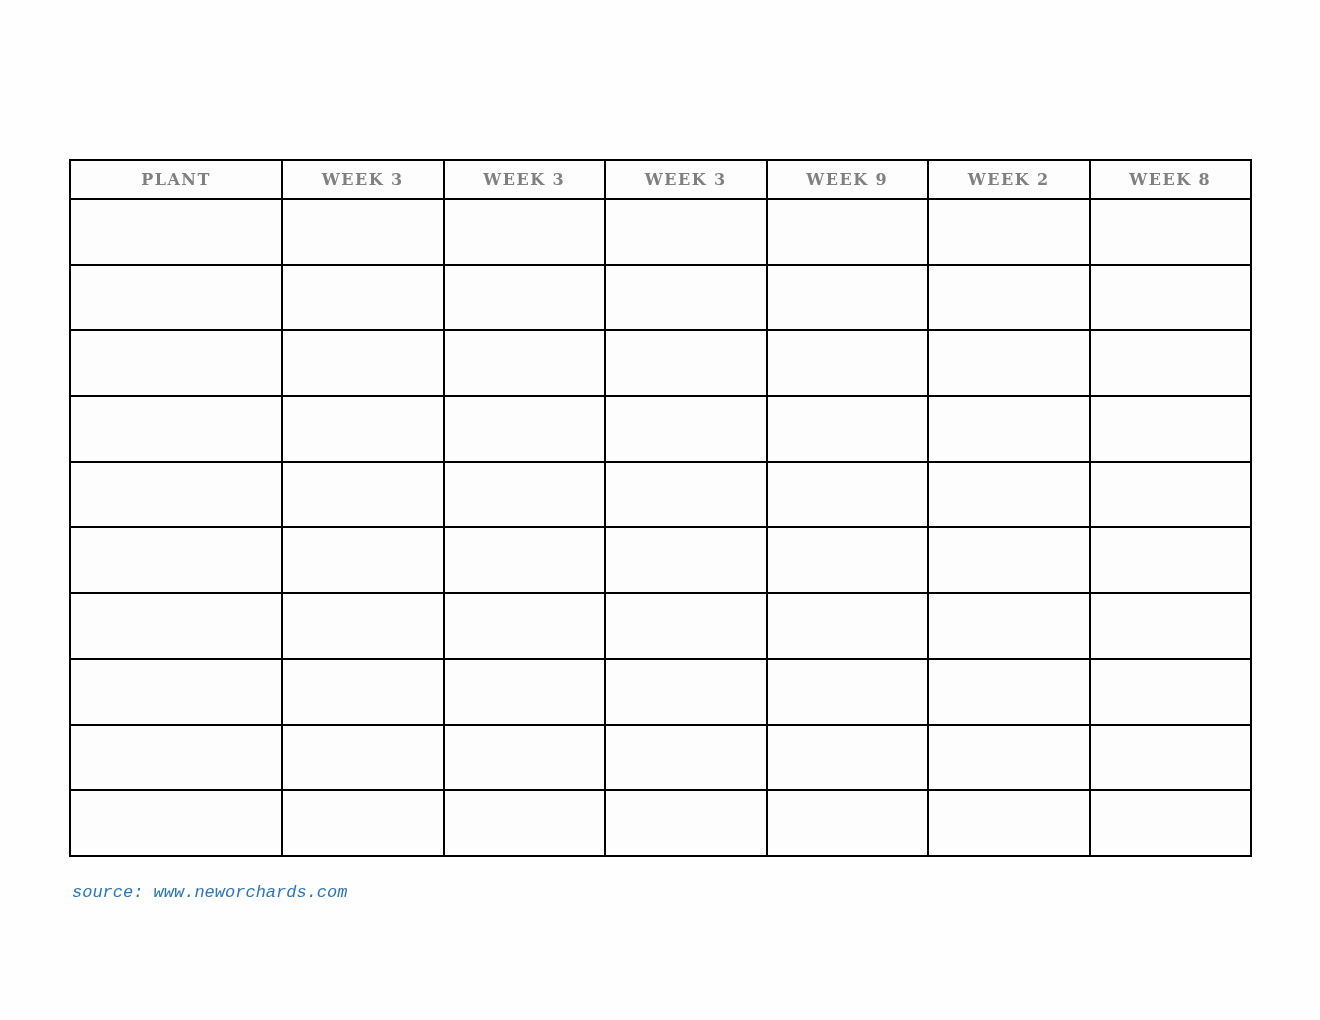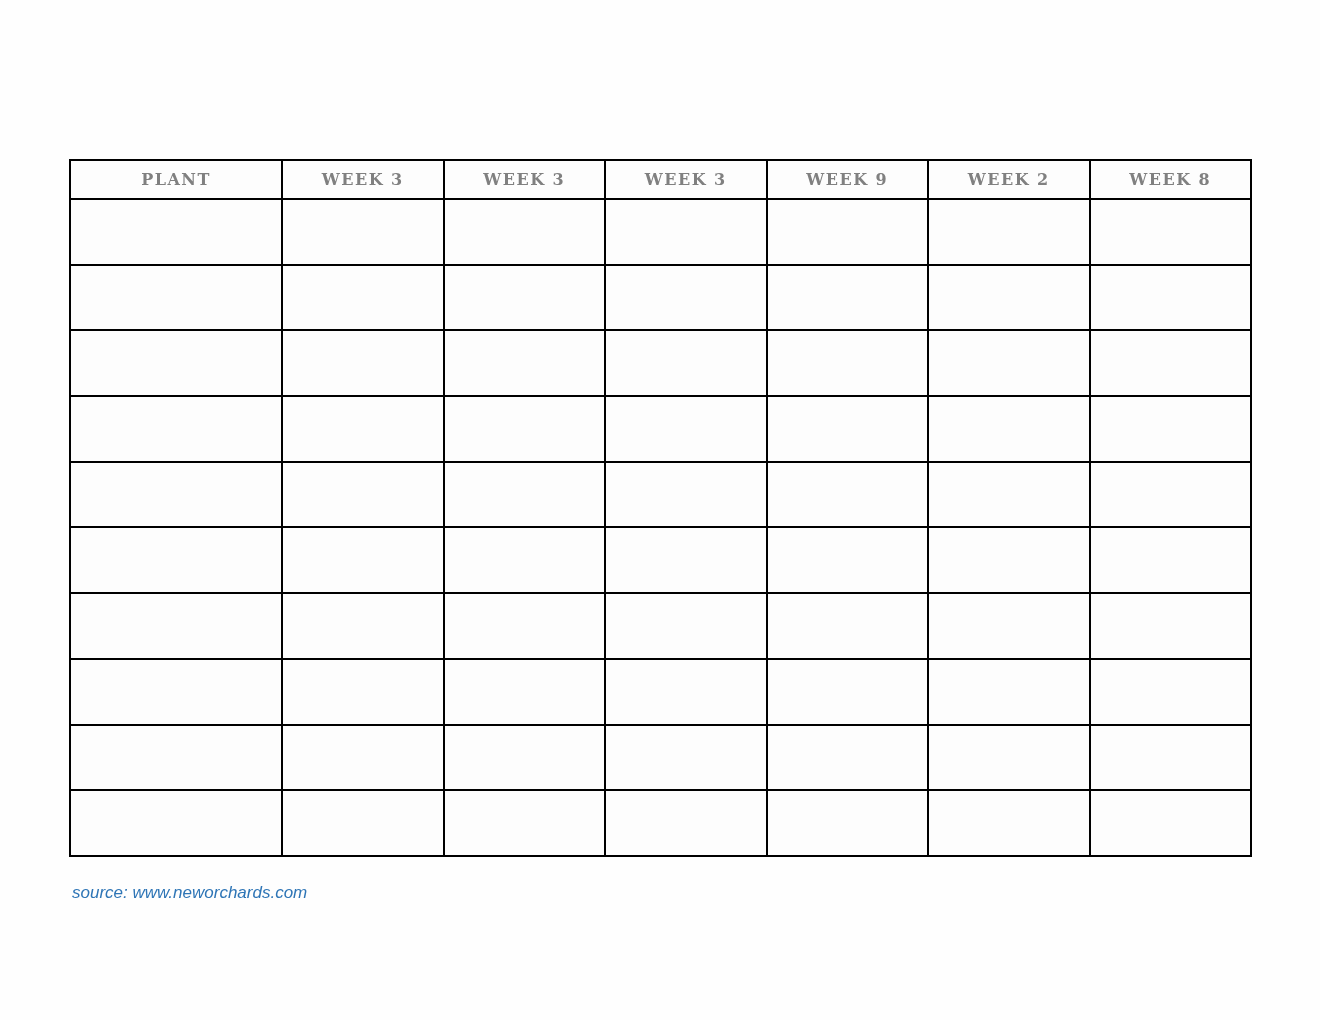--- a/index.html
+++ b/index.html
@@ -64,21 +64,21 @@
     text-align: center;
     vertical-align: middle;
     margin-top: 39px;
   }
   .planting-table td { height: 65.7px; }
   
   .source-note {
     position: absolute;
     left: 72px;
     top: 883px;
-    font-family: Liberation Sans, sans-serif;
+    font-family: Liberation Mono, monospace;
     font-style: italic;
     font-size: 17px;
     color: var(--source-blue, #2E75B6);
     white-space: nowrap;
   }
 </style>
 </head>
 <body>
 
 <div class="page">

